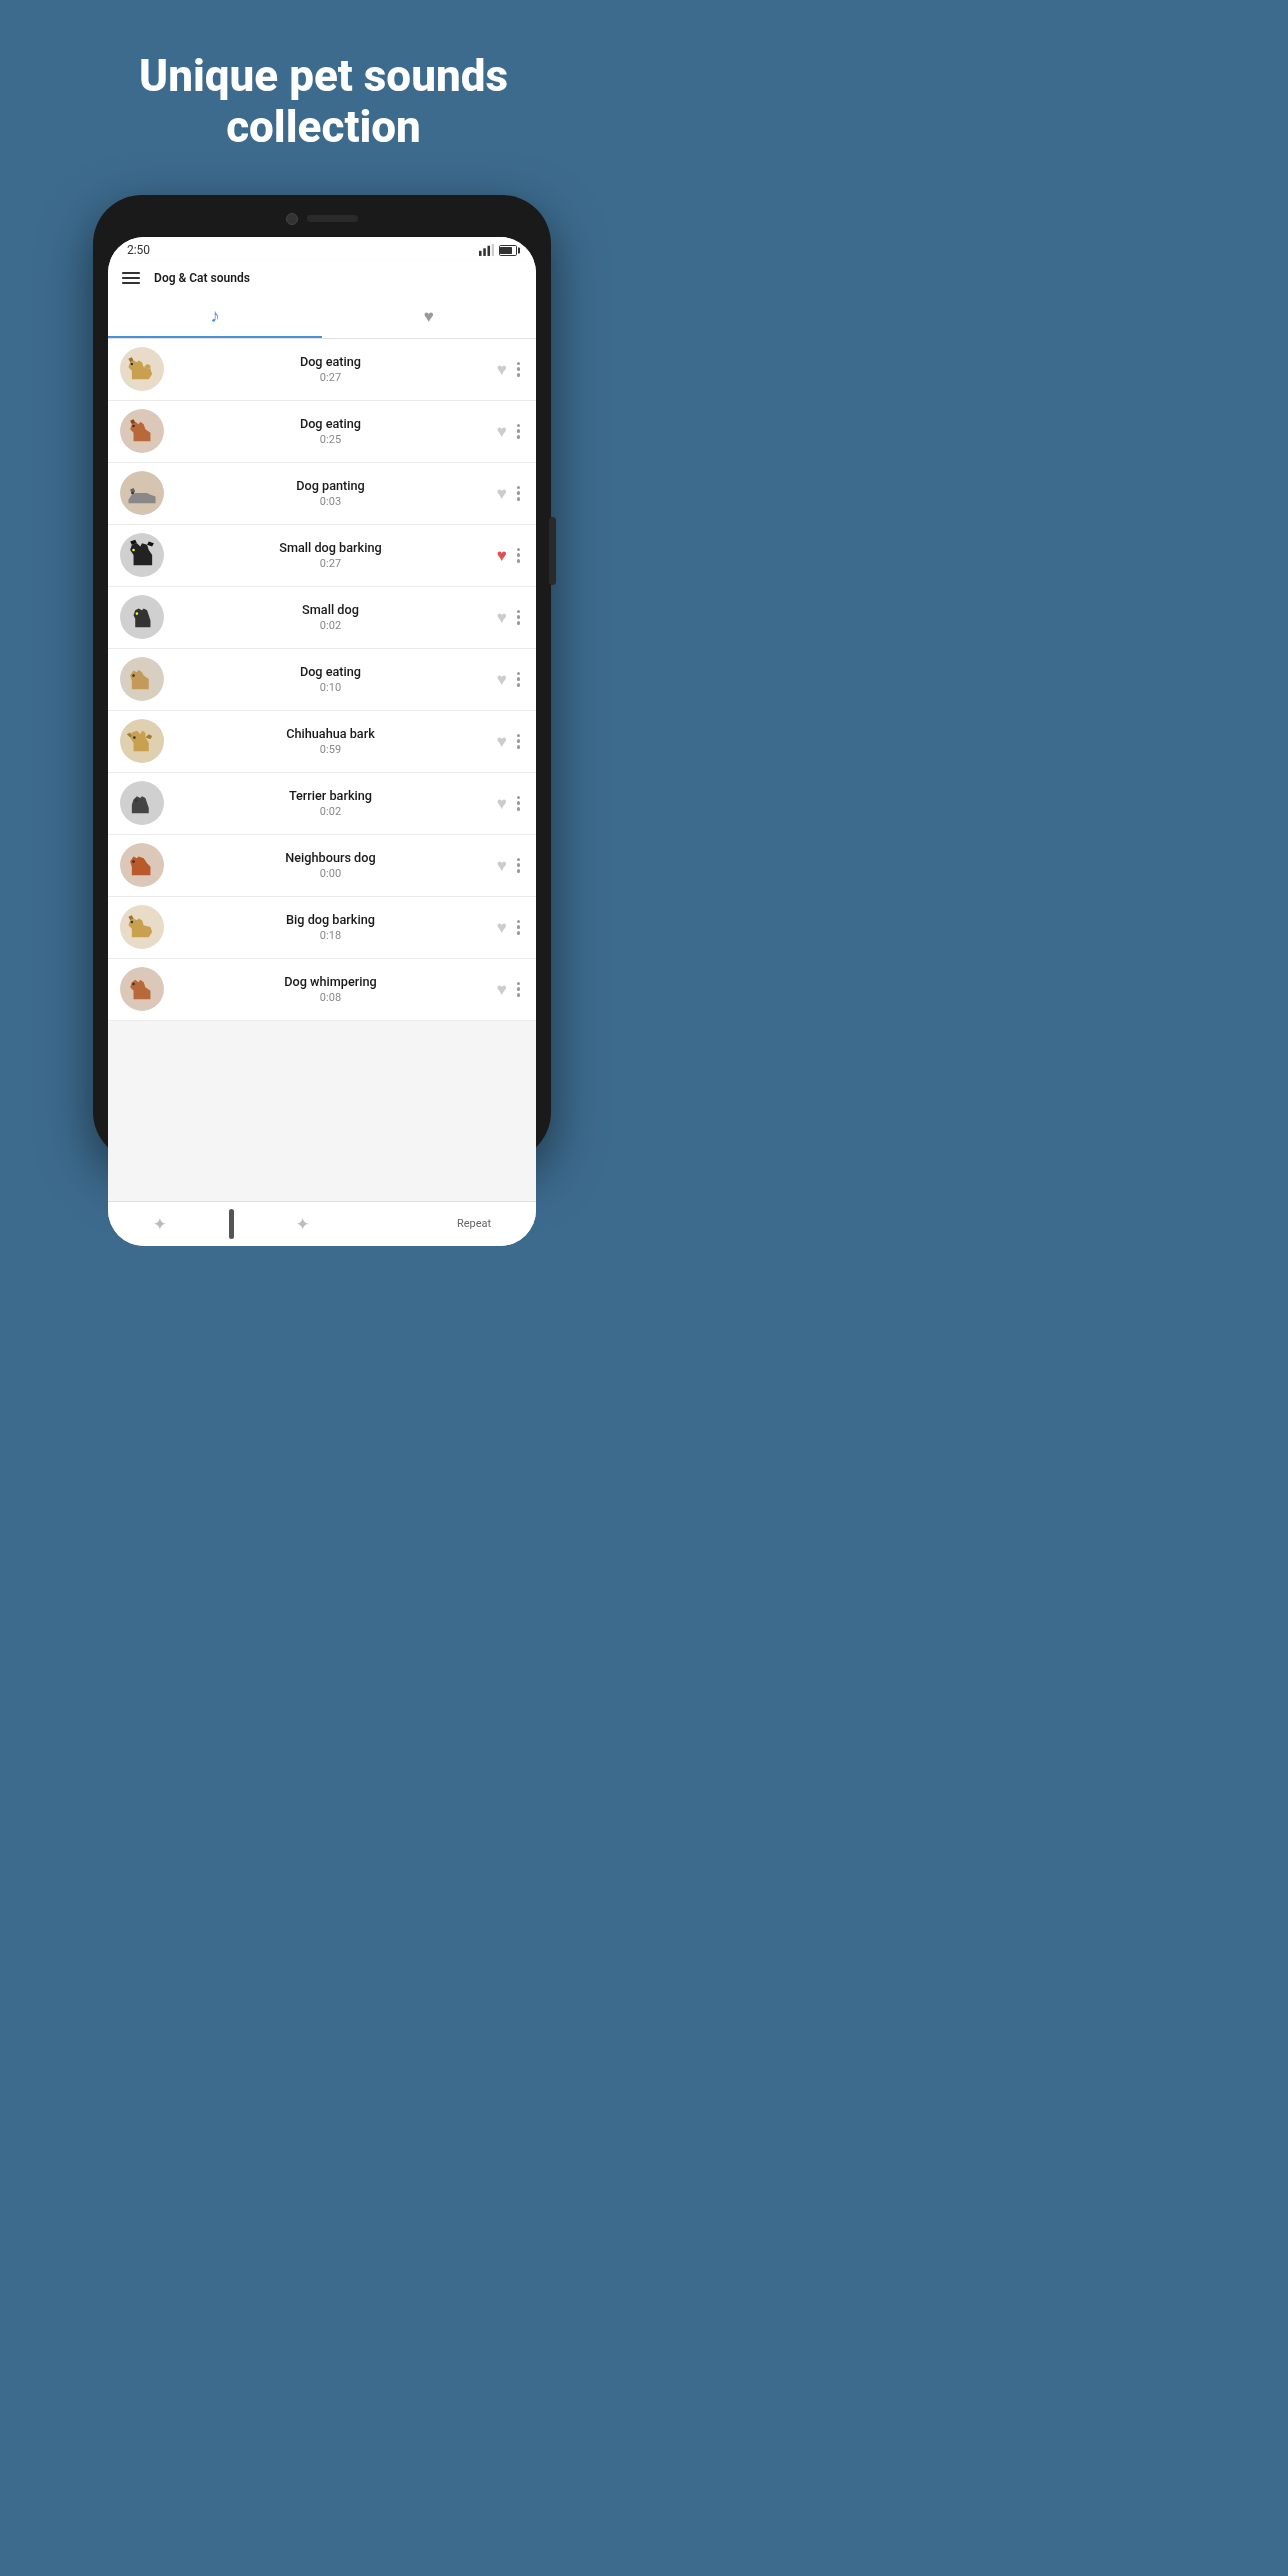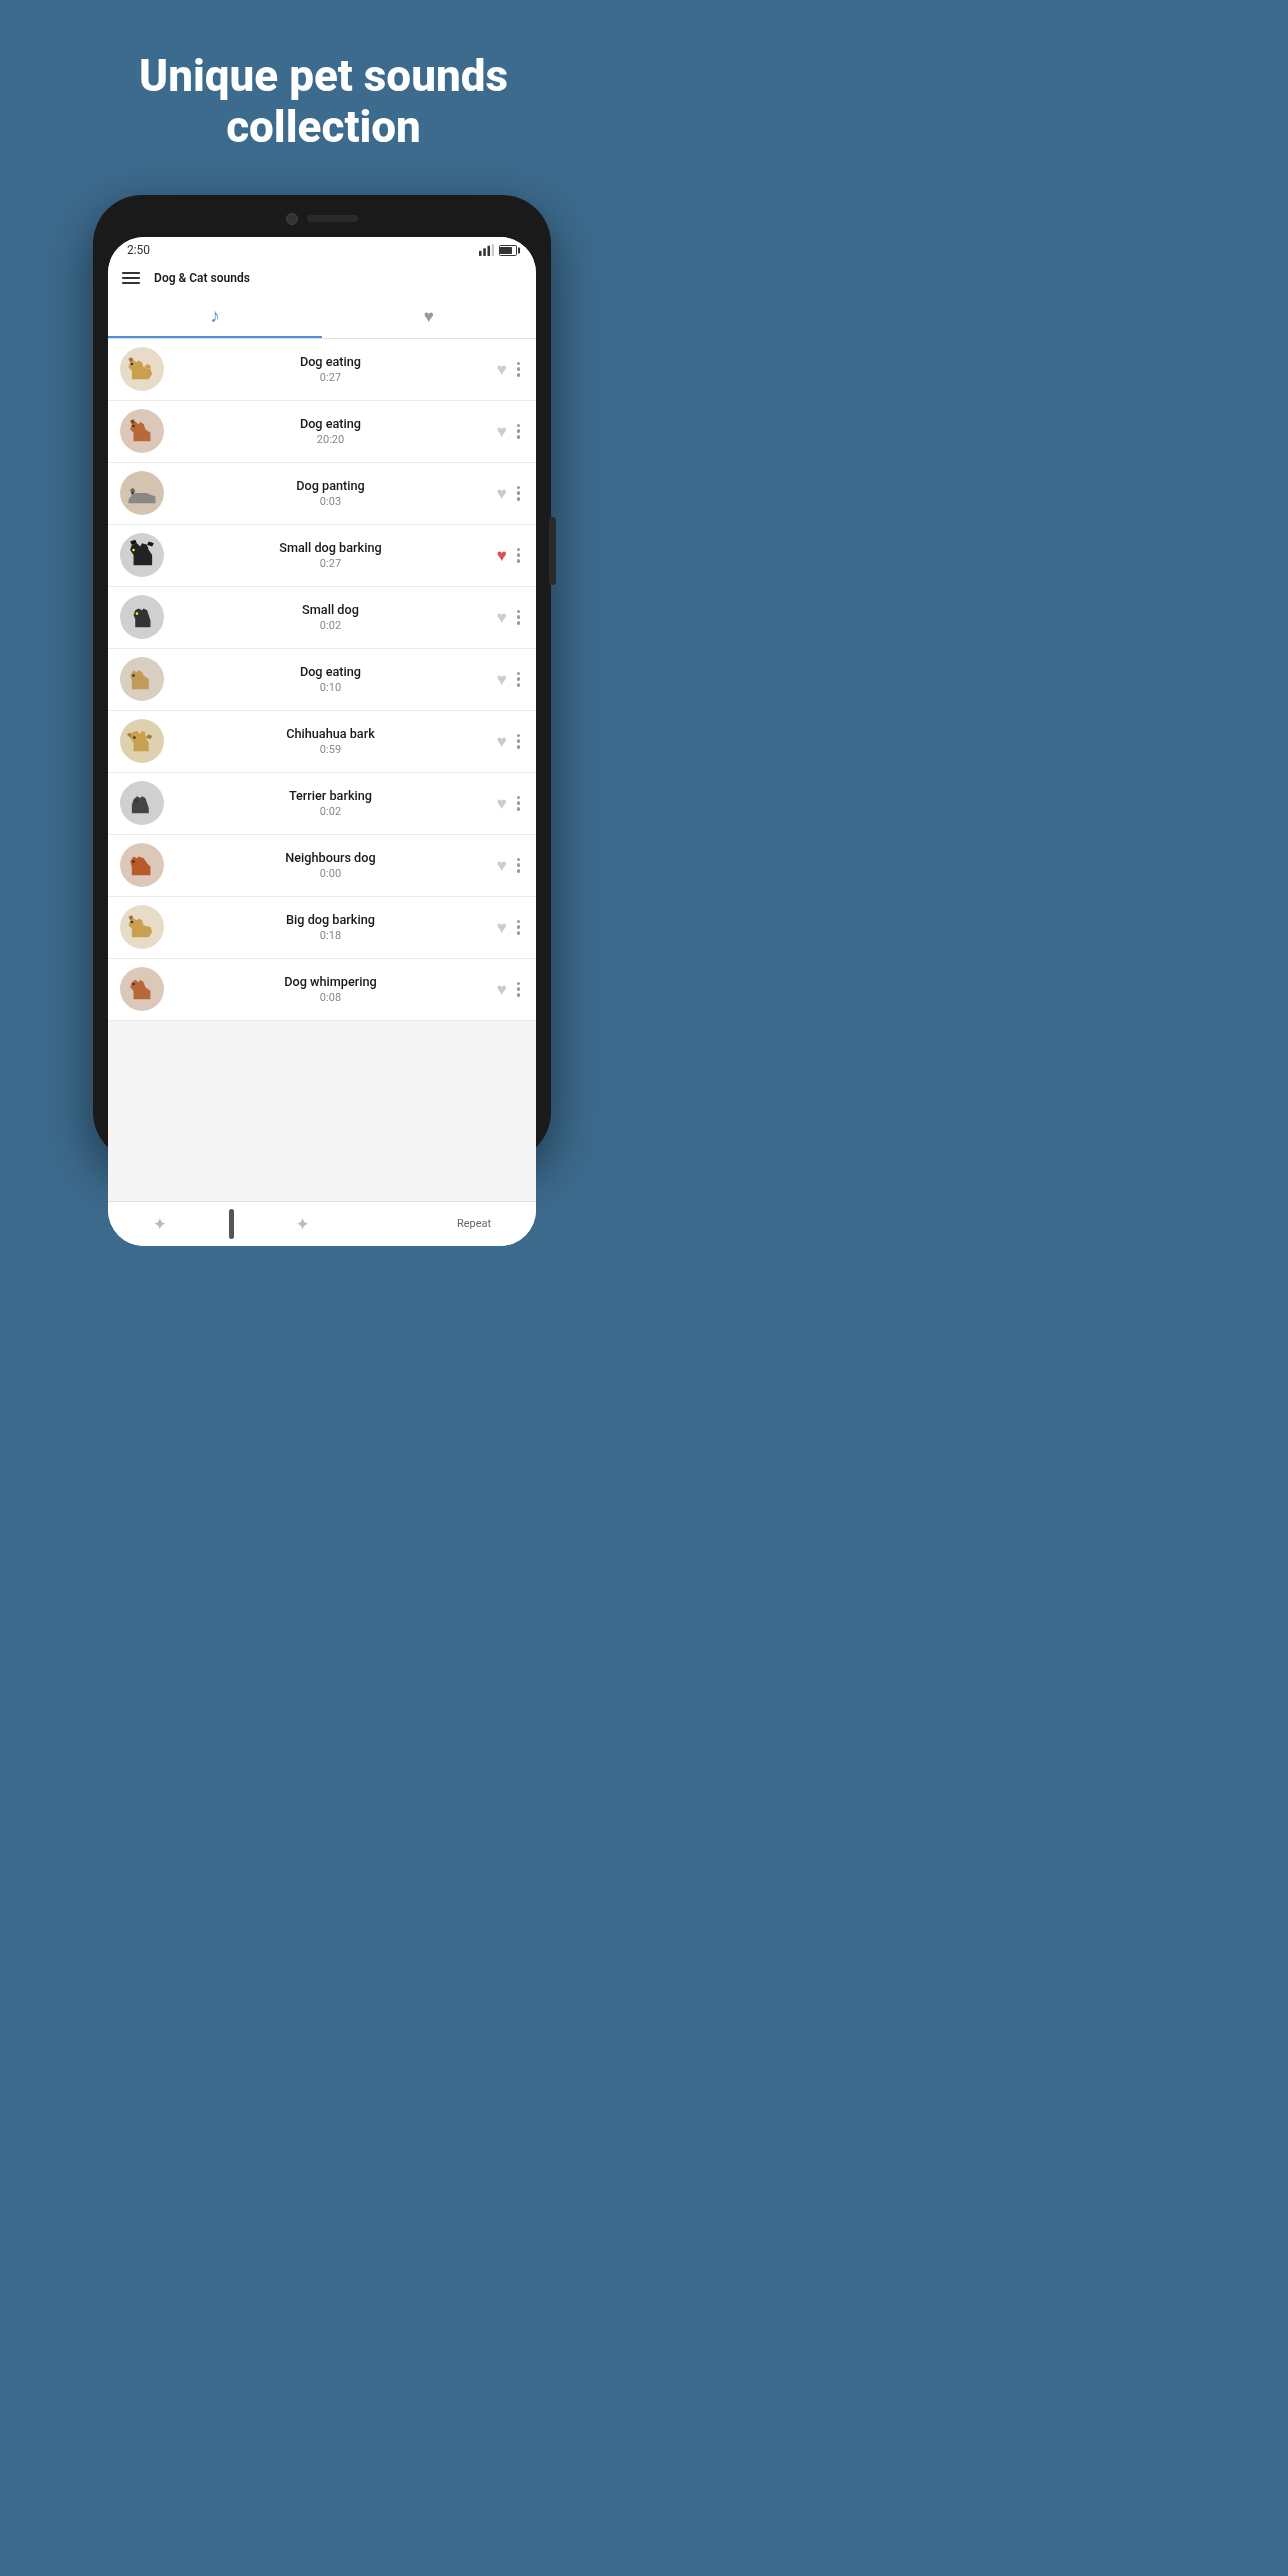--- a/index.html
+++ b/index.html
@@ -435,21 +435,21 @@
               <circle cx="26" cy="26" r="26" fill="#dcc8b8"></circle>
               <g transform="translate(6,10)">
                 <path d="M10 28 L10 18 L6 14 L8 8 L12 5 L16 8 L18 5 L22 8 L24 14 L30 18 L30 28 Z" fill="#b8693a"></path>
                 <path d="M8 8 L6 4 L10 2 L12 6" fill="#8b4513"></path>
                 <circle cx="10" cy="10" r="1.5" fill="#333"></circle>
               </g>
             </svg>
           </div>
           <div class="sound-info">
             <div class="sound-name">Dog eating</div>
-            <div class="sound-duration">20:20</div>
+            <div class="sound-duration">0:25</div>
           </div>
           <div class="sound-actions">
             <span class="heart-btn">♥</span>
             <div class="more-btn">
               <span></span>
               <span></span>
               <span></span>
             </div>
           </div>
         </div>

